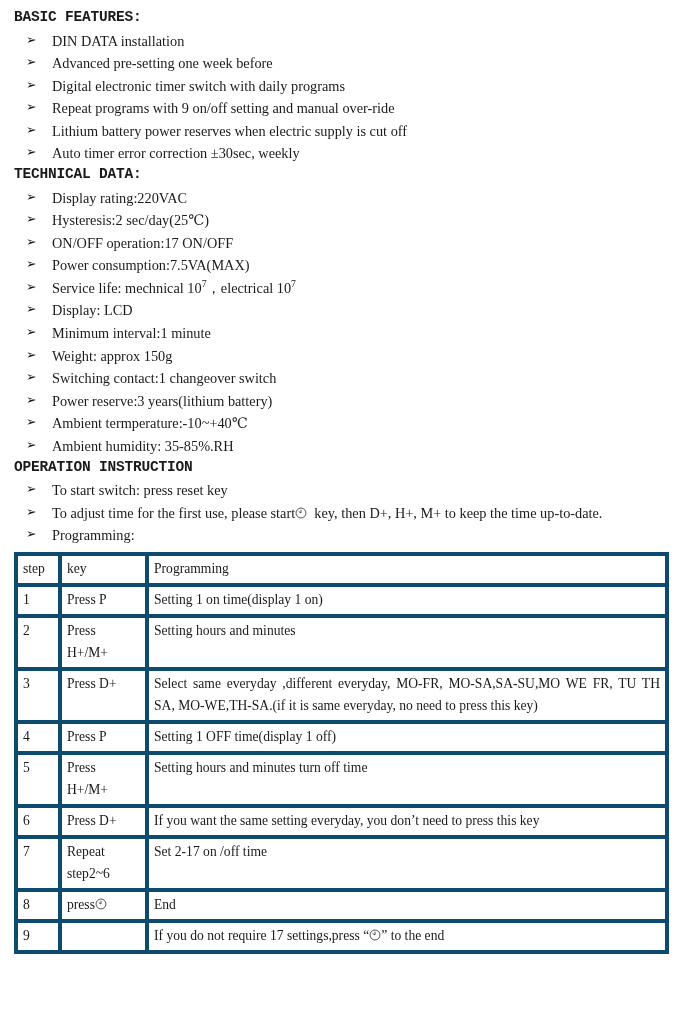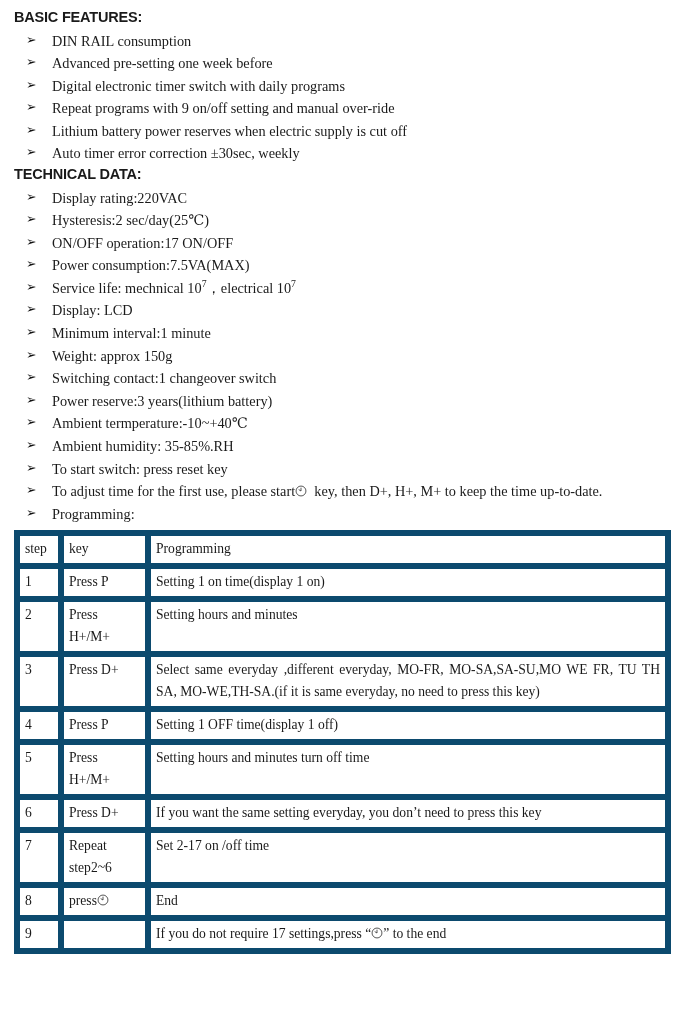--- a/index.html
+++ b/index.html
@@ -19,21 +19,21 @@
   .page {
     padding: 8px 20px 0 14px;
   }
 
   h2.section-heading {
     font-size: 14.5px;
     font-weight: bold;
     margin: 0 0 2px 0;
     letter-spacing: -0.2px;
     line-height: 1.35;
-    font-family: Liberation Sans, sans-serif;
+    font-family: Liberation Mono, monospace;
   }
   .heading-spaced { margin-top: 22px; }
   .heading-tight  { margin-top: 14px; }
 
   ul.bullets {
     list-style: none;
     margin: 0;
     padding: 0;
   }
   ul.bullets li {
@@ -79,21 +79,21 @@
 
   
   table.prog-table {
     border-collapse: collapse;
     width: 651px;
     margin-top: 5px;
     margin-left: 0px;
     table-layout: fixed;
   }
   table.prog-table td {
-    border: 6px solid #0c4a6e;
+    border: 4px solid #0c4a6e;
     font-size: 13.6px;
     line-height: 1.62;
     vertical-align: top;
     padding: 2px 5px 3px 5px;
   }
   col.c-step { width: 44px; }
   col.c-key  { width: 87px; }
   col.c-prog { width: 520px; }
 
   td.cell-step { padding-left: 6px; }
@@ -108,21 +108,21 @@
 </style>
 </head>
 <body>
 
 <div class="page">
 
   <h2 class="section-heading">BASIC FEATURES:</h2>
   <ul class="bullets">
     <li>
       <span class="arrow">➢</span>
-      <span class="bullet-text">DIN RAIL consumption</span>
+      <span class="bullet-text">DIN DATA installation</span>
     </li>
     <li>
       <span class="arrow">➢</span>
       <span class="bullet-text">Advanced pre-setting one week before</span>
     </li>
     <li>
       <span class="arrow">➢</span>
       <span class="bullet-text">Digital electronic timer switch with daily programs</span>
     </li>
     <li>
@@ -184,20 +184,21 @@
     <li>
       <span class="arrow">➢</span>
       <span class="bullet-text">Ambient termperature:-10~+40℃</span>
     </li>
     <li>
       <span class="arrow">➢</span>
       <span class="bullet-text">Ambient humidity: 35-85%.RH</span>
     </li>
   </ul>
 
+  <h2 class="section-heading heading-tight">OPERATION INSTRUCTION</h2>
   <ul class="bullets">
     <li>
       <span class="arrow">➢</span>
       <span class="bullet-text">To start switch: press reset key</span>
     </li>
     <li>
       <span class="arrow">➢</span>
       <span class="bullet-text justify"><span>To adjust time for the first use, please start</span><span class="clock"><svg viewBox="0 0 16 16" width="12" height="12">
               <circle cx="8" cy="8" r="6.6" fill="none" stroke="#333" stroke-width="1.1"></circle>
               <line x1="8" y1="8" x2="8" y2="3.6" stroke="#333" stroke-width="1.1"></line>

